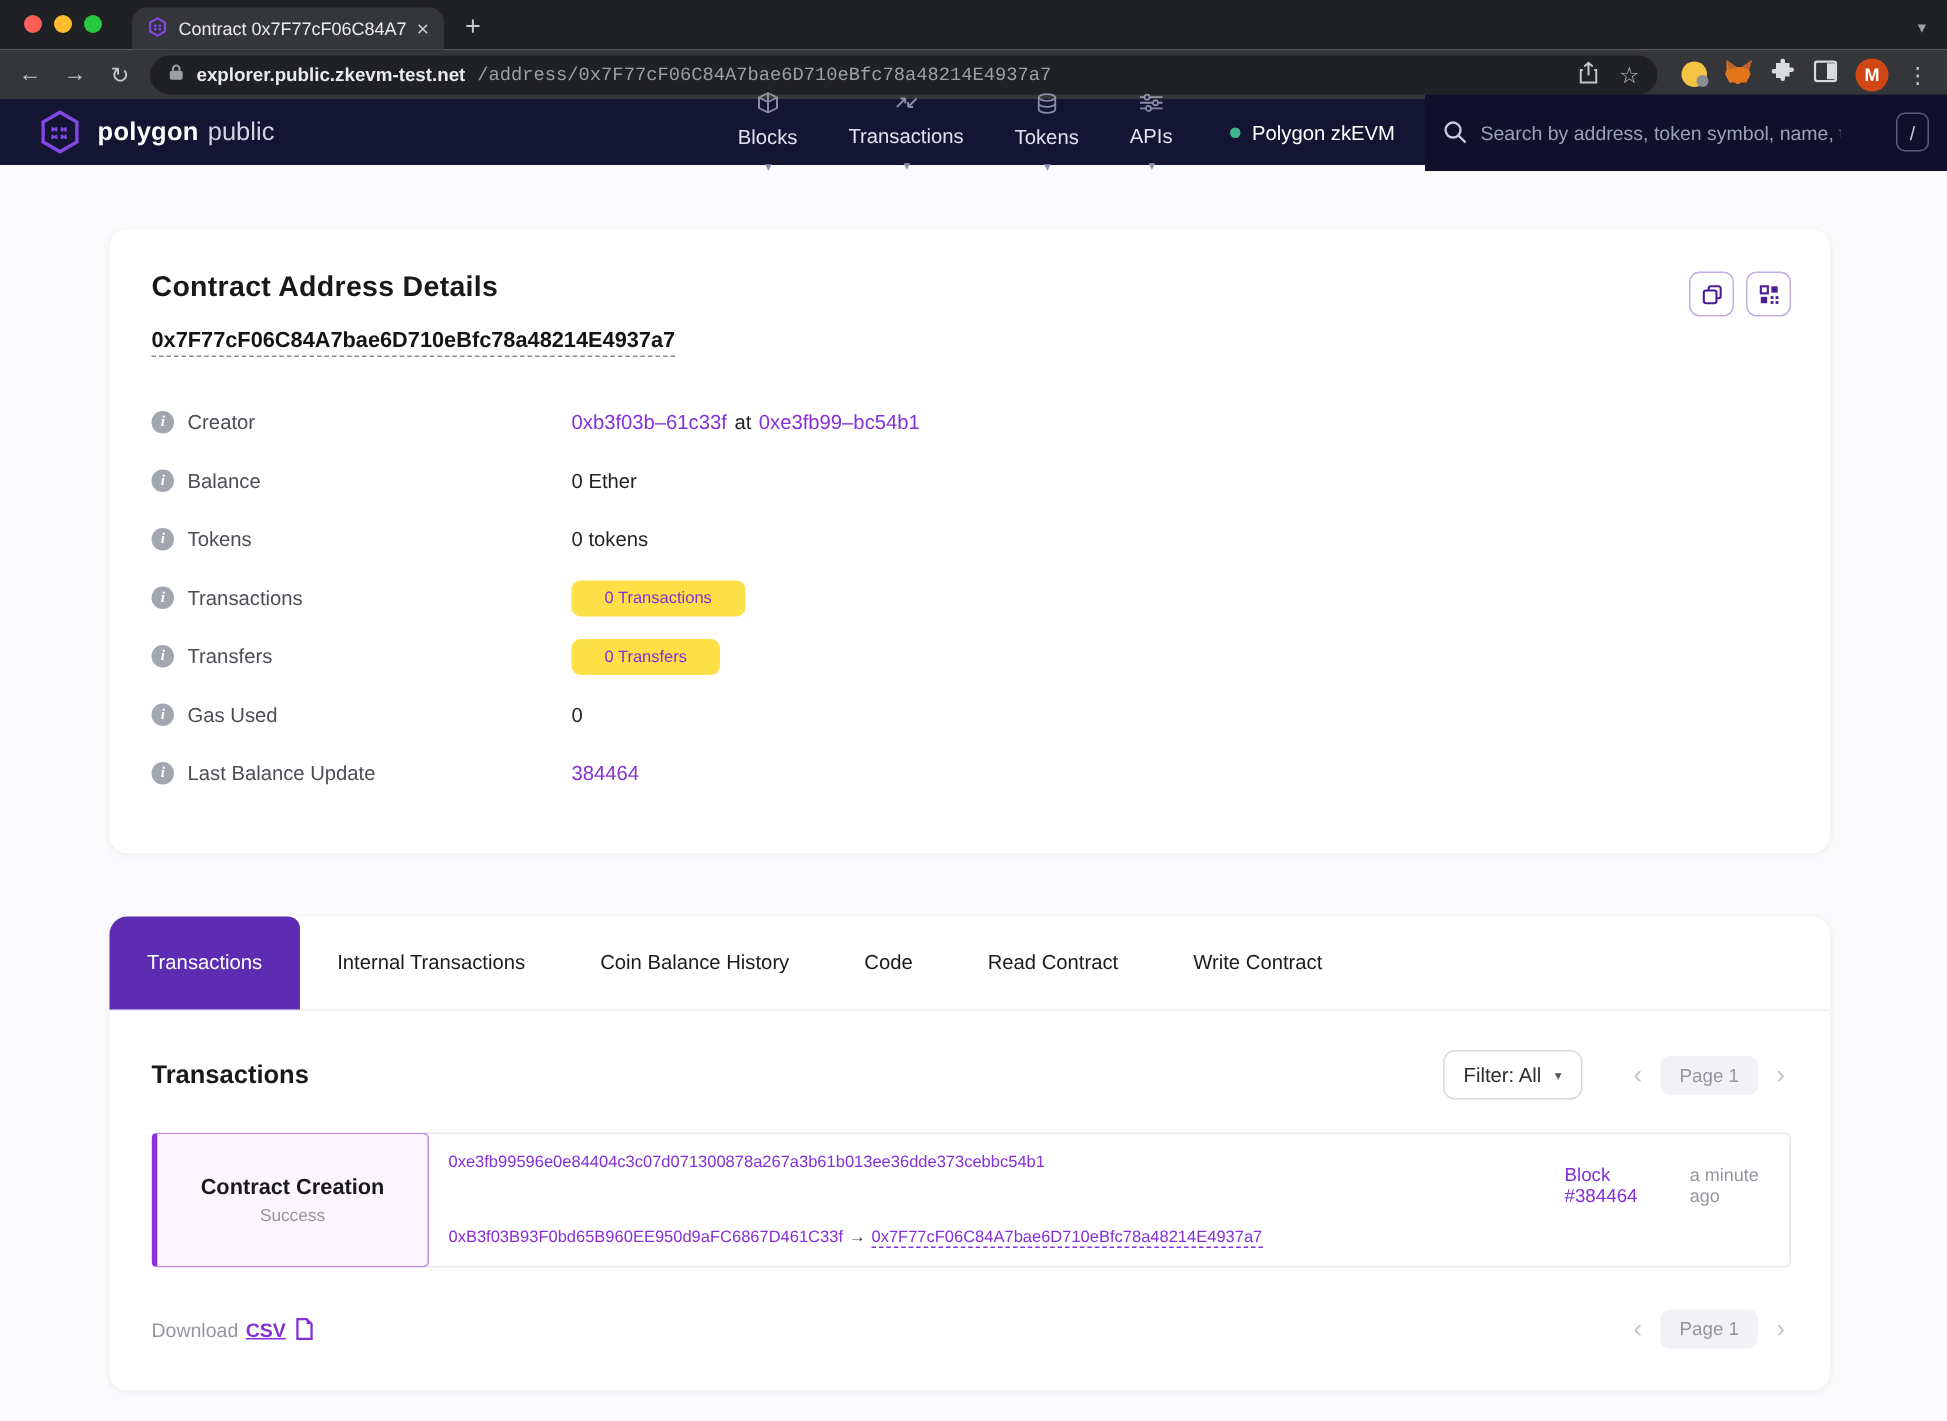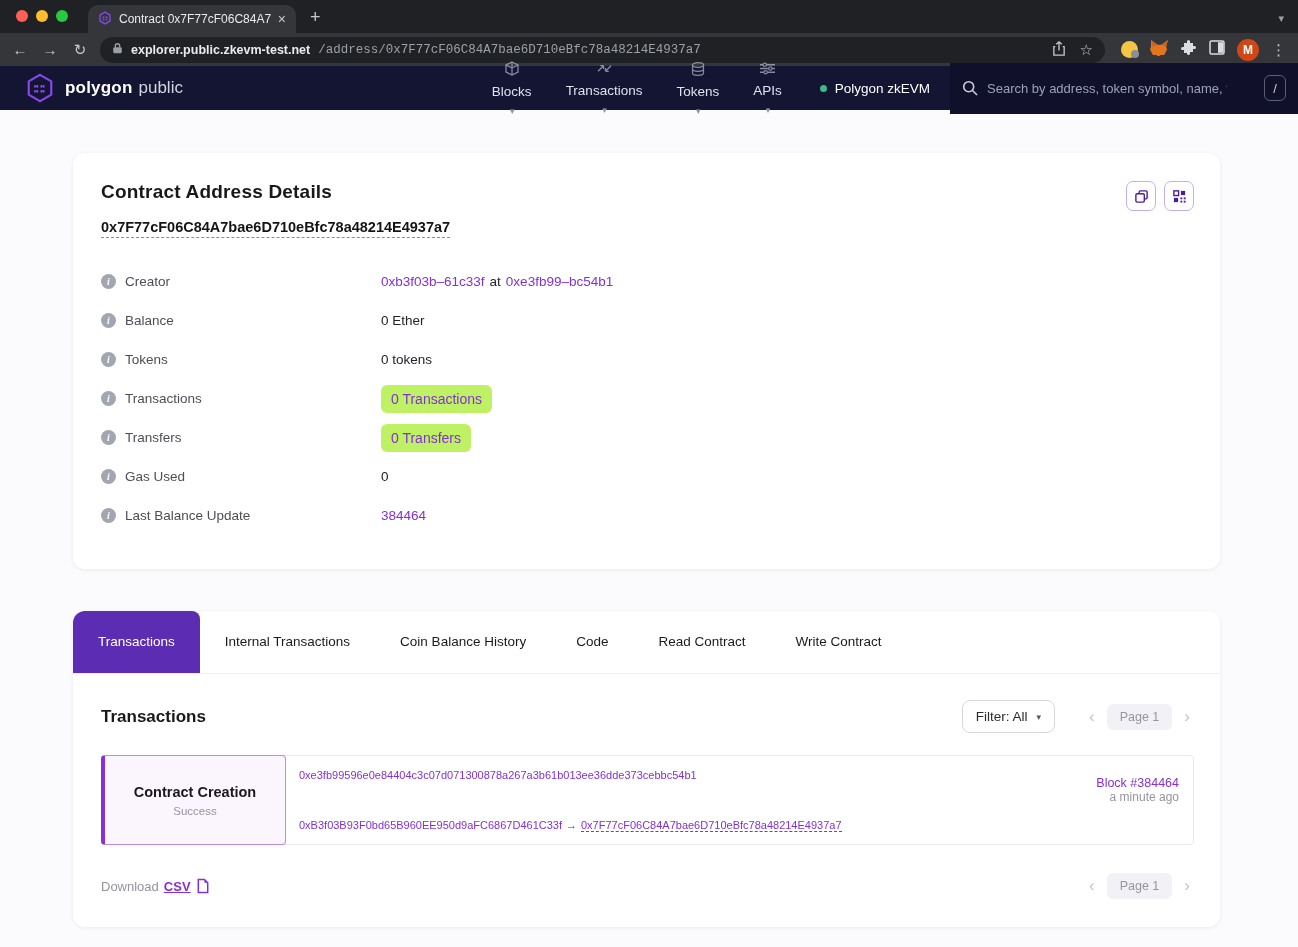--- a/index.html
+++ b/index.html
@@ -59,21 +59,21 @@
   .card-actions { position:absolute; right:26px; top:28px; display:flex; gap:8px; }
   .icon-btn { width:30px; height:30px; border:1px solid #c3aee6; border-radius:7px; background:#fff;
               display:flex; align-items:center; justify-content:center; }
   .detail-rows { margin-top:24px; }
   .drow { display:flex; align-items:center; height:39px; }
   .dlabel { width:280px; display:flex; align-items:center; gap:9px; color:#4d4d55; font-size:13.5px; }
   .info-i { width:15px; height:15px; border-radius:50%; background:#a2a6b0; color:#fff; font-size:10px; font-weight:bold;
             display:flex; align-items:center; justify-content:center; font-family:"Liberation Serif",serif; font-style:italic; }
   .dvalue { font-size:13.5px; color:#232327; display:flex; align-items:center; gap:5px; }
   .plink { color:#8430d6; text-decoration:none; }
-  .badge { background:#bef264; color:#8430d6; padding:6px 10px; border-radius:6px; font-size:14px; }
+  .badge { background:#fde047; color:#8430d6; padding:6px 22px; border-radius:6px; font-size:11px; }
 
   
   .card2 { margin-top:42px; }
   .tabs { display:flex; border-bottom:1px solid #ededf2; }
   .tab-item { padding:0 25px; height:62px; line-height:62px; font-size:13.5px; color:#1b1b1f; white-space:nowrap; }
   .tab-item.active { background:#5c2db3; color:#fff; border-radius:12px 8px 0 0; }
 
   .tx-section { padding:26px 26px 28px 28px; }
   .tx-header { display:flex; align-items:center; }
   .tx-header h2 { font-size:17px; color:#19191c; }
@@ -88,21 +88,21 @@
   .tx-tile { width:185px; margin:-1px; background:#fbf5fd; border:1px solid #c08ae0; border-left:4px solid #8a2fd9;
              border-radius:4px; display:flex; flex-direction:column; align-items:center; justify-content:center; gap:5px; }
   .tx-type { font-size:14.5px; font-weight:bold; color:#19191c; }
   .tx-status { font-size:11.5px; color:#95959f; }
   .tx-body { flex:1; padding:13px 14px; display:flex; flex-direction:column; justify-content:space-between; overflow:hidden; }
   .tx-line { font-size:11px; white-space:nowrap; }
   .tx-arrow { color:#3a3a40; margin:0 4px; }
   .to-dashed { border-bottom:1px dashed #8430d6; }
   .tx-val { font-size:15px; color:#111114; font-weight:bold; }
   .tx-fee { font-size:12px; color:#95959f; font-weight:normal; margin-left:6px; }
-  .tx-right { width:150px; padding:20px 14px 0 0; display:flex; flex-direction:column; align-items:flex-end; gap:0; }
+  .tx-right { width:150px; padding:20px 14px 0 0; display:flex; align-items:flex-start; gap:21px; }
   .blk-link { font-size:12.5px; }
   .tx-age { font-size:12px; color:#95959f; }
 
   .tx-footer { margin-top:28px; display:flex; align-items:center; }
   .download { display:flex; align-items:center; gap:5px; font-size:13px; }
   .dl-label { color:#95959f; }
   .csv-link { color:#8430d6; font-weight:bold; }
   .tx-footer .pager { margin-left:auto; }
 </style>
 </head>

